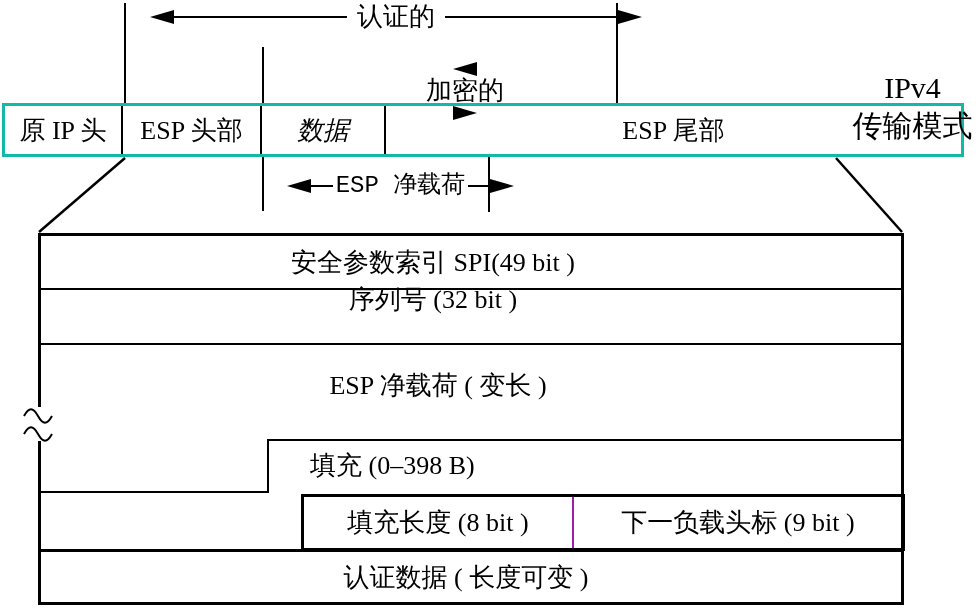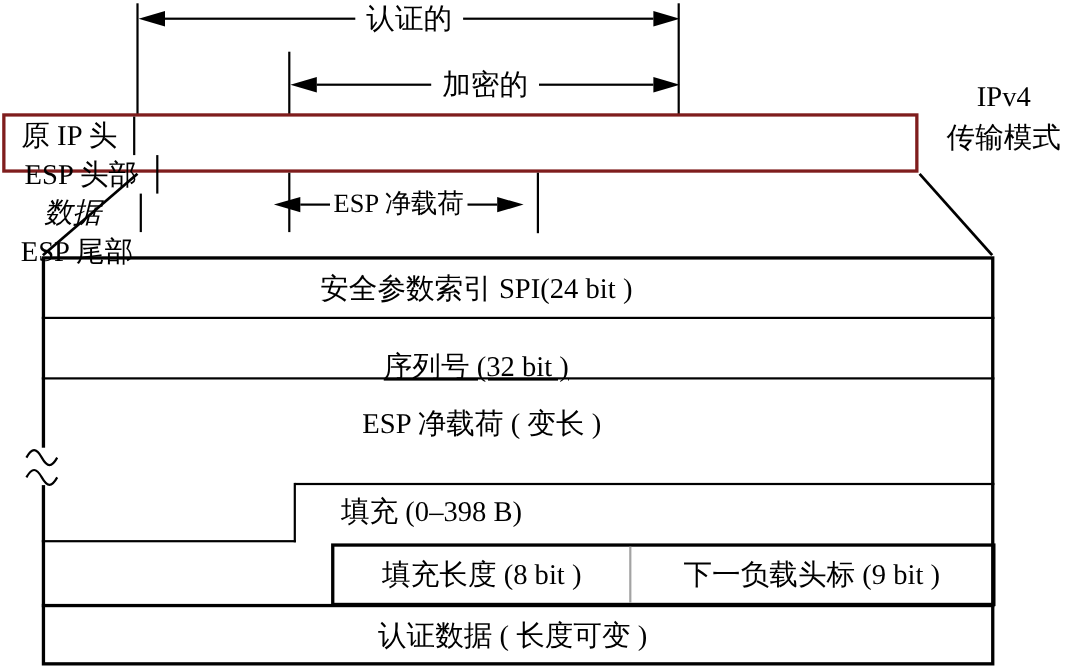--- a/index.html
+++ b/index.html
@@ -2,75 +2,75 @@
 <html><head>
 <meta charset="utf-8">
 <style>
   html,body{margin:0;padding:0;background:#fff;}
   .canvas{
     position:relative;width:979px;height:610px;background:#fff;overflow:hidden;
     font-family:"Liberation Serif","DejaVu Serif",serif;color:#000;
   }
   .vline{position:absolute;width:2px;background:#000;}
   .hline{position:absolute;height:2px;background:#000;}
-  .arrow{position:absolute;display:flex;align-items:center;height:30px;}
+  .arrow{position:absolute;display:flex;align-items:center;height:30px;margin-left:24px;}
   .ah{width:0;height:0;border-top:7px solid transparent;border-bottom:7px solid transparent;flex:0 0 auto;}
   .ah.l{border-right:24px solid #000;}
   .ah.r{border-left:24px solid #000;}
   .aline{flex:1 1 0;height:2px;background:#000;min-width:0;}
   .alabel{padding:0 10px;font-size:26px;white-space:nowrap;line-height:30px;}
   .packet-row{
-    position:absolute;left:2px;top:103px;width:833px;height:54px;
-    display:flex;border:3px solid #7f1d1d;box-sizing:border-box;flex-direction:column;
+    position:absolute;left:2px;top:103px;width:962px;height:54px;
+    display:flex;border:3px solid #14b8a6;box-sizing:border-box;
   }
   .pcell{
     border-right:2px solid #000;display:flex;align-items:center;justify-content:center;
     font-size:26px;white-space:nowrap;flex:0 0 auto;box-sizing:border-box;
   }
   .pcell:last-child{border-right:none;flex:1 1 auto;}
   .mode-label{
     position:absolute;left:846px;top:69px;width:133px;text-align:center;
-    font-size:26px;line-height:38px;white-space:nowrap;
+    font-size:30px;line-height:38px;white-space:nowrap;
   }
   .bigbox{
     position:absolute;left:38px;top:233px;width:866px;height:372px;
     border:3px solid #000;box-sizing:border-box;
   }
   .rowtext{position:absolute;font-size:26px;line-height:44px;height:44px;white-space:nowrap;}
   .center{text-align:center;}
   .cells5{
     position:absolute;left:301px;top:494px;width:604px;height:57px;
     border:3px solid #000;box-sizing:border-box;display:flex;
   }
   .c5{
     display:flex;align-items:center;justify-content:center;font-size:26px;
     white-space:nowrap;box-sizing:border-box;
   }
-  .c5.first{flex:0 0 270px;border-right:2px solid #a3a3a3;}
+  .c5.first{flex:0 0 270px;border-right:2px solid #a21caf;}
   .c5.second{flex:1 1 auto;}
   .overlay{position:absolute;left:0;top:0;pointer-events:none;}
 </style>
 </head>
 <body>
 
 <div class="canvas">
 
   <div class="vline" style="left:124px;top:3px;height:101px;"></div>
   <div class="vline" style="left:262px;top:47px;height:57px;"></div>
   <div class="vline" style="left:616px;top:3px;height:101px;"></div>
 
   <div class="arrow" style="left:126px;top:2px;width:492px;">
     <span class="ah l"></span>
     <span class="aline"></span>
     <span class="alabel">认证的</span>
     <span class="aline"></span>
     <span class="ah r"></span>
   </div>
 
-  <div class="arrow" style="left:264px;top:62px;width:354px;">
+  <div class="arrow" style="left:264px;top:62px;width:354px;flex-direction:column;">
     <span class="ah l"></span>
     <span class="aline"></span>
     <span class="alabel">加密的</span>
     <span class="aline"></span>
     <span class="ah r"></span>
   </div>
 
   <div class="packet-row">
     <div class="pcell" style="width:118px;">原 IP 头</div>
     <div class="pcell" style="width:139px;">ESP 头部</div>
@@ -78,39 +78,39 @@
     <div class="pcell" style="width:130px;">ESP 尾部</div>
   </div>
 
   <div class="mode-label">
     <div>IPv4</div>
     <div>传输模式</div>
   </div>
 
   <div class="vline" style="left:262px;top:157px;height:54px;"></div>
   <div class="vline" style="left:488px;top:157px;height:55px;"></div>
-  <div class="arrow" style="left:249px;top:171px;width:227px;">
+  <div class="arrow" style="left:263px;top:171px;width:227px;font-family:Liberation Mono, monospace;">
     <span class="ah l"></span>
     <span class="aline"></span>
     <span class="alabel" style="font-size:24px;padding:0 3px;">ESP 净载荷</span>
     <span class="aline"></span>
     <span class="ah r"></span>
   </div>
 
   <div class="bigbox"></div>
 
   <div class="hline" style="left:38px;top:288px;width:866px;"></div>
   <div class="hline" style="left:38px;top:343px;width:866px;"></div>
   <div class="hline" style="left:268px;top:439px;width:636px;"></div>
   <div class="vline" style="left:267px;top:439px;height:54px;"></div>
   <div class="hline" style="left:38px;top:491px;width:231px;"></div>
   <div class="hline" style="left:38px;top:549px;width:866px;height:3px;"></div>
 
-  <div class="rowtext center" style="left:38px;top:241px;width:790px;">安全参数索引 SPI(24 bit )</div>
-  <div class="rowtext center" style="left:38px;top:312px;width:790px;text-decoration:underline;">序列号 (32 bit )</div>
+  <div class="rowtext center" style="left:38px;top:241px;width:790px;">安全参数索引 SPI(49 bit )</div>
+  <div class="rowtext center" style="left:38px;top:278px;width:790px;">序列号 (32 bit )</div>
   <div class="rowtext center" style="left:38px;top:364px;width:800px;">ESP 净载荷 ( 变长 )</div>
   <div class="rowtext" style="left:310px;top:444px;">填充 (0–398 B)</div>
   <div class="rowtext center" style="left:38px;top:556px;width:856px;">认证数据 ( 长度可变 )</div>
 
   <div class="cells5">
     <div class="c5 first">填充长度 (8 bit )</div>
     <div class="c5 second">下一负载头标 (9 bit )</div>
   </div>
 
   <svg class="overlay" width="979" height="610" viewBox="0 0 979 610">

